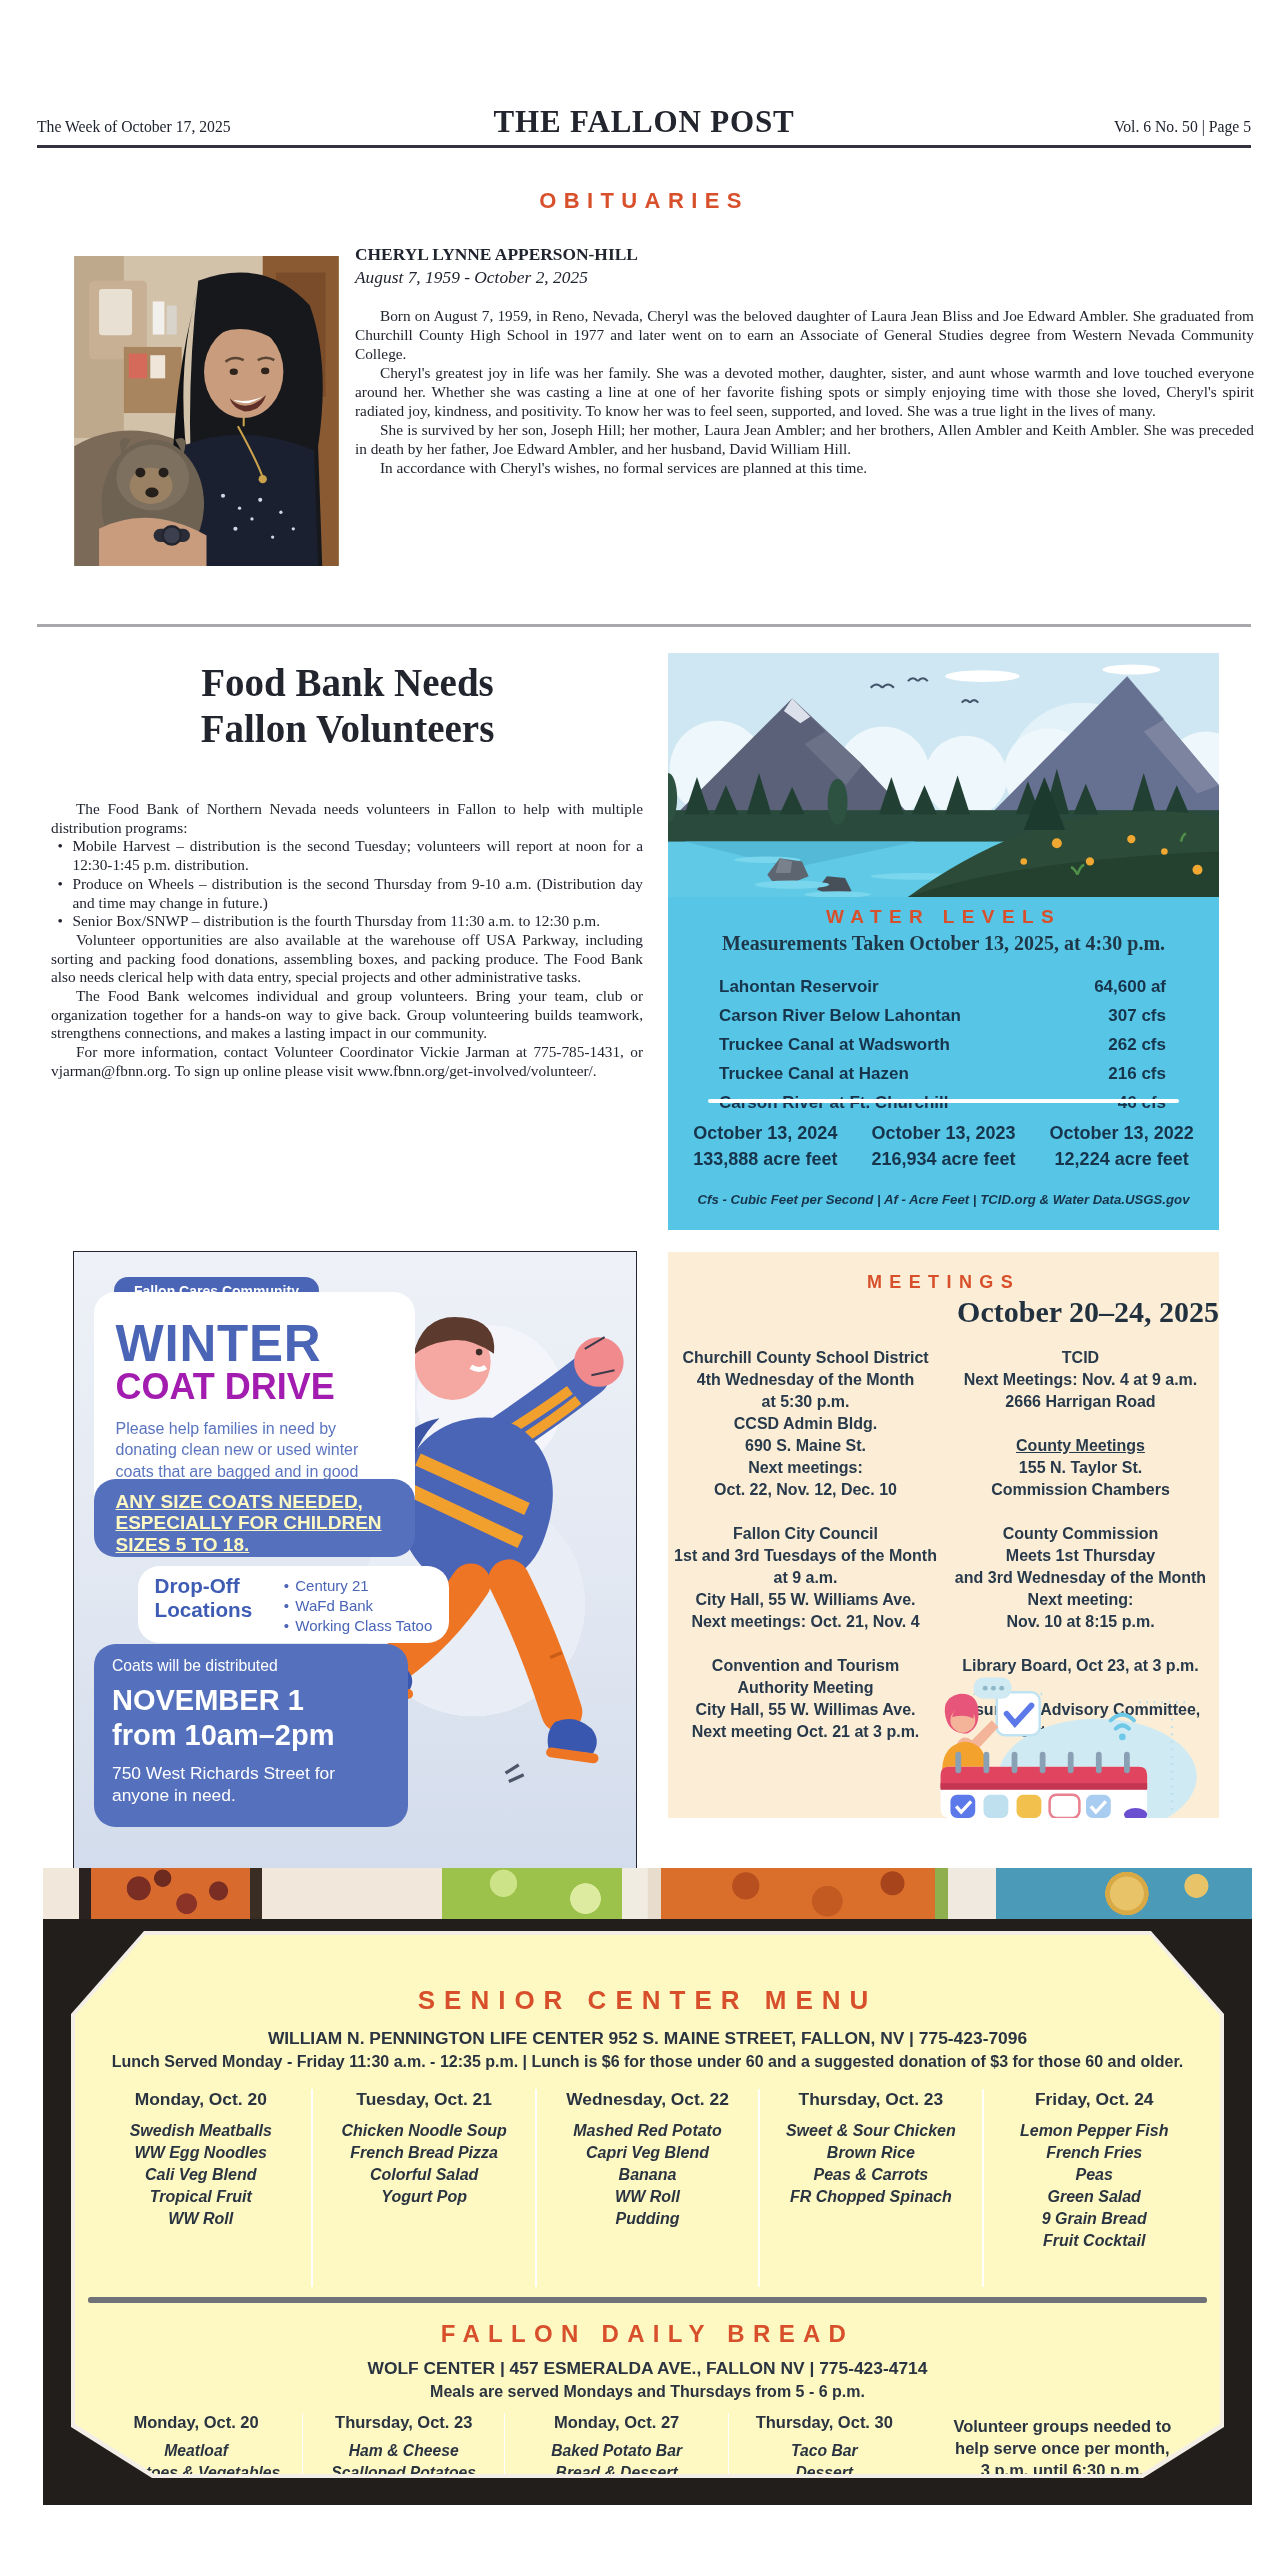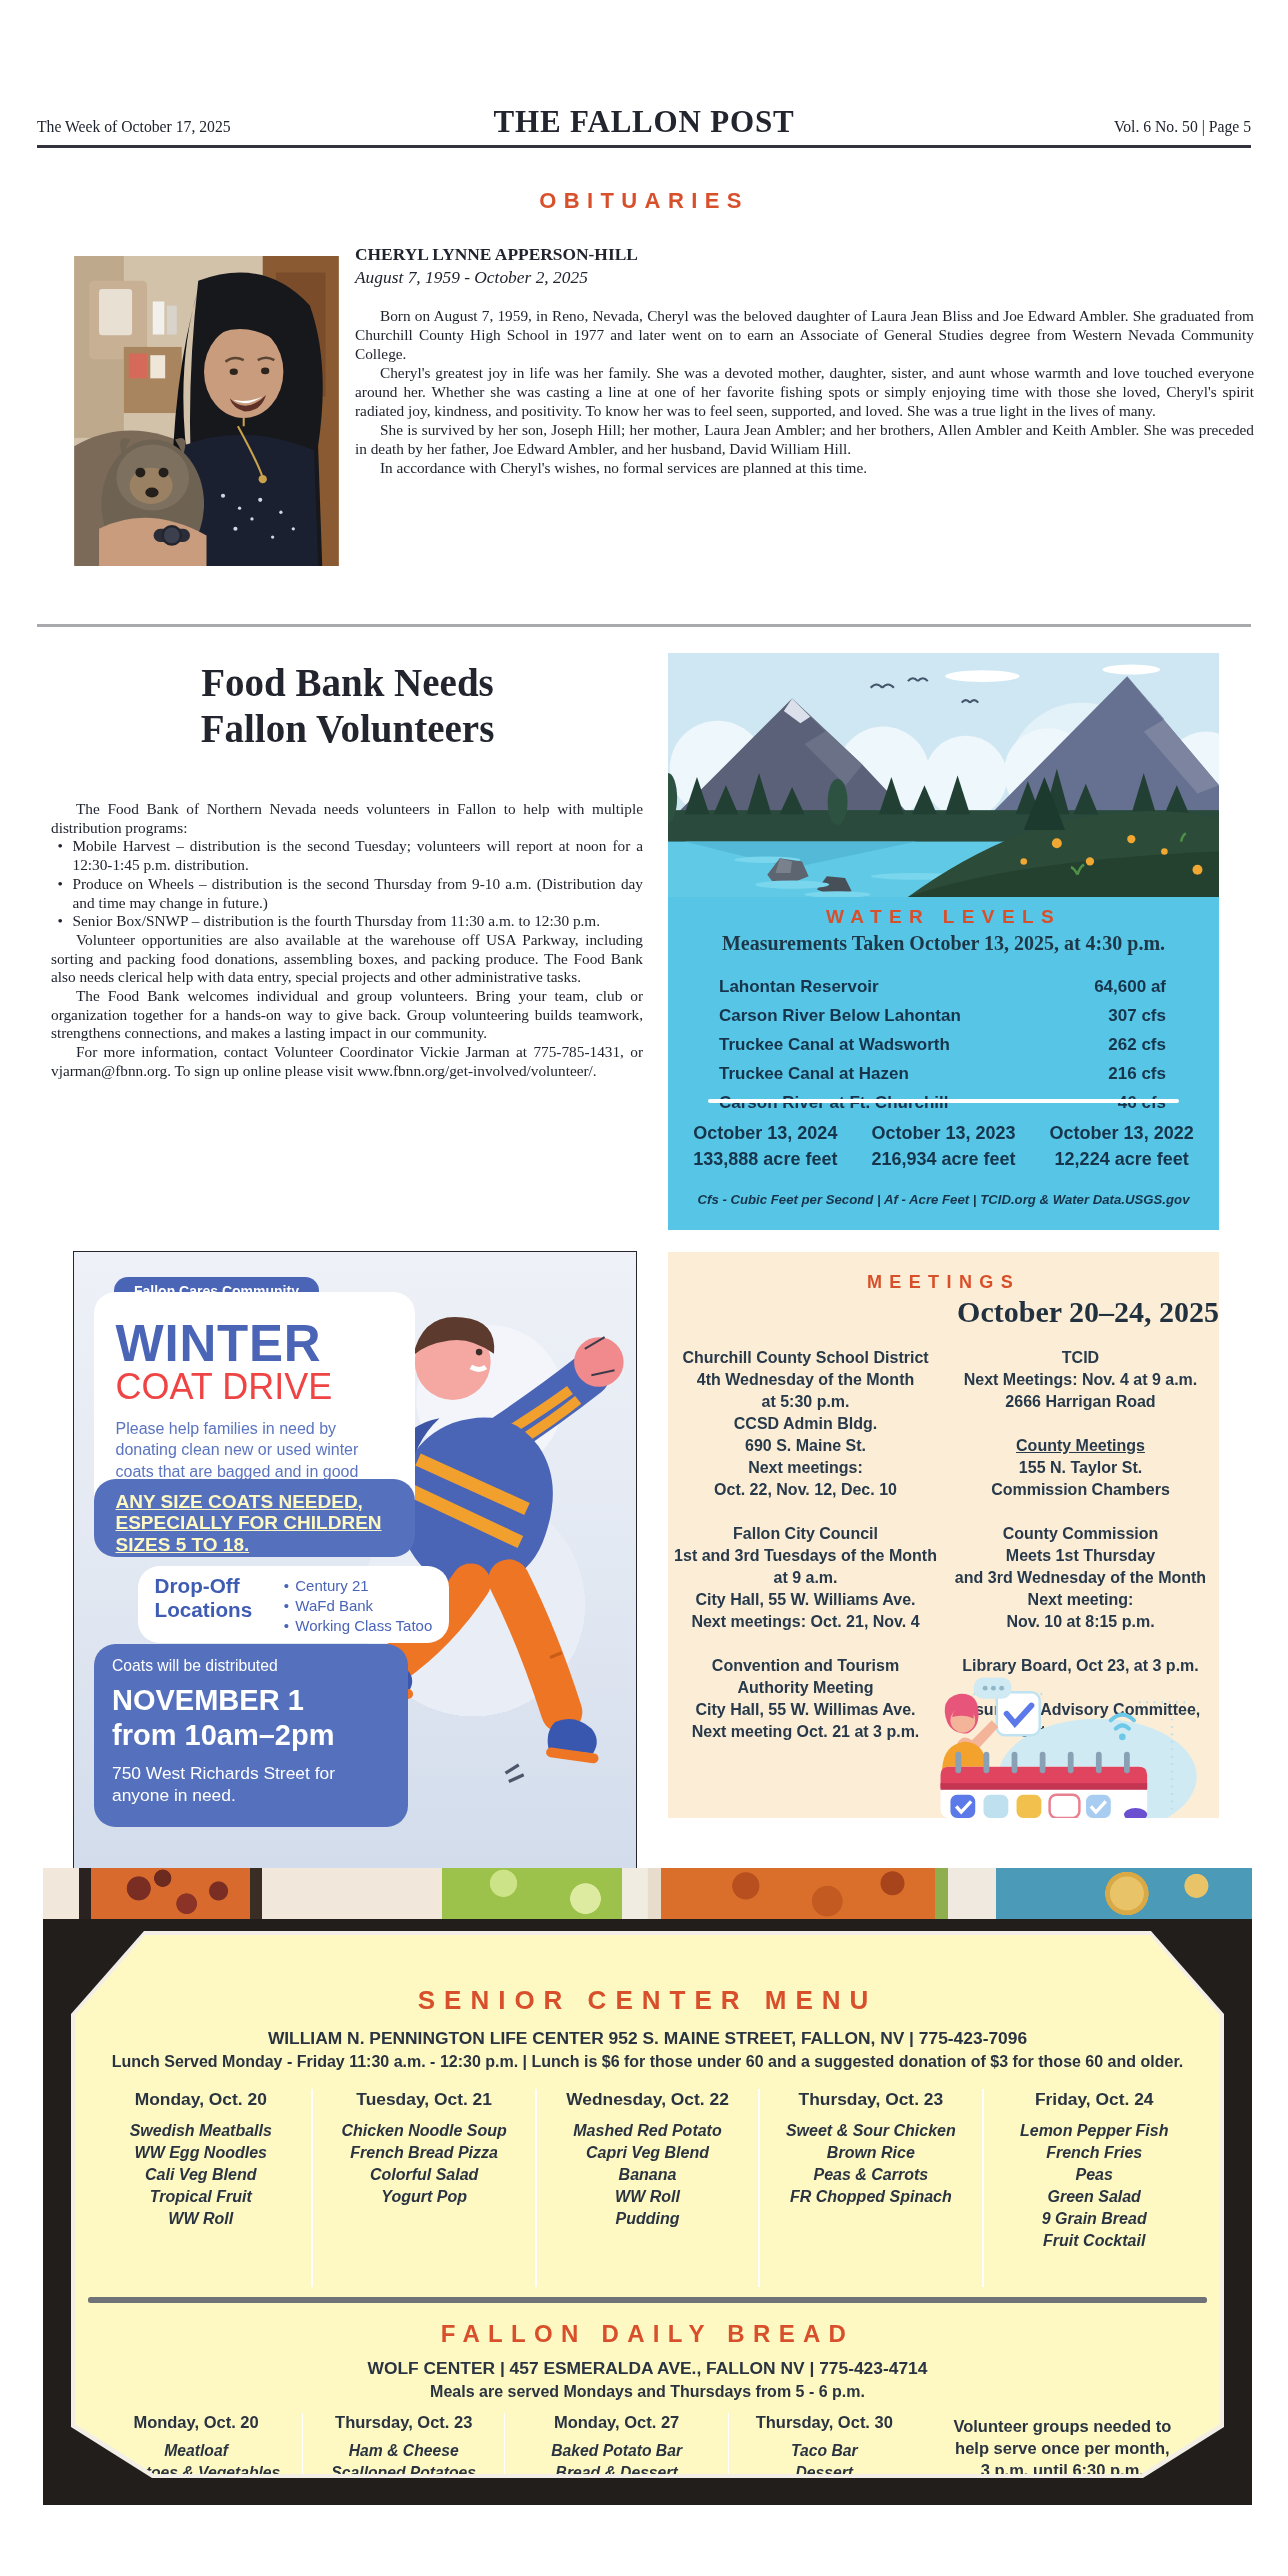--- a/index.html
+++ b/index.html
@@ -58,21 +58,21 @@
             radial-gradient(circle at 71% 48%, #e9edf6 0 112px, rgba(233,237,246,0) 112px),
             linear-gradient(180deg,#eef1f7 0%,#e2e8f2 45%,#ccd7e9 100%);
           overflow:hidden;}
   .badge{position:absolute;left:40px;top:25px;background:#4a64b6;color:#fff;border-radius:16.5px;
          padding:5.8px 20px;font-size:14px;font-weight:bold;}
   .pcard{position:absolute;left:20px;top:40px;width:278px;border-radius:21.5px;}
   .card-white{background:#ffffff;}
   .card-blue{background:#5570bd;}
   .p-main{height:207px;padding:28px 21.5px 0 21.5px;}
   .p-winter{color:#4a64b6;font-size:51px;font-weight:bold;letter-spacing:0.8px;line-height:48px;}
-  .p-coatdrive{color:#ef4444;font-size:36px;font-weight:normal;line-height:38px;}
+  .p-coatdrive{color:#a21caf;font-size:36px;font-weight:bold;line-height:38px;}
   .p-blurb{color:#5b74c0;font-size:16px;line-height:21.5px;margin-top:11.6px;}
   .p-callout{top:227px;height:55px;padding:11.6px 21.5px;color:#fef9c3;font-size:19px;line-height:21.5px;
              font-weight:bold;text-decoration:underline;}
   .p-dropoff{top:314px;height:60px;padding:8.3px 16.5px;display:flex;gap:11.6px;margin-left:44px;}
   .p-drop-title{color:#3f5cb4;font-size:20.7px;line-height:24px;font-weight:bold;width:116px;}
   .p-drop-list{color:#4a64b6;font-size:15px;line-height:20px;padding-top:1.7px;}
   .p-drop-item{position:relative;padding-left:13.2px;}
   .p-drop-item::before{content:"•";position:absolute;left:1.7px;top:0;}
   .p-dist{top:392px;height:157px;padding:13.2px 18px;color:#ffffff;}
   .p-dist-intro{font-size:15.7px;}
@@ -490,21 +490,21 @@
       <div class="strip-seg" style="left:77%;width:23%;
         background:
           radial-gradient(circle at 55% 50%, #e8c368 0 16.5px, #d9a946 17.4px 21.5px, rgba(0,0,0,0) 22px),
           radial-gradient(circle at 80% 35%, #e8c368 0 11.6px, rgba(0,0,0,0) 12.4px),
           linear-gradient(90deg,#efe9df 0 8%, #4a9ab8 8% 100%);"></div>
     </div>
     <div class="plaque-outer">
       <div class="plaque sans">
         <div class="sm-title">SENIOR CENTER MENU</div>
         <div class="sm-addr">WILLIAM N. PENNINGTON LIFE CENTER 952 S. MAINE STREET, FALLON, NV  |  775-423-7096</div>
-        <div class="sm-hours">Lunch Served Monday - Friday 11:30 a.m. - 12:30 p.m.  |  Lunch is $6 for those under 60 and a suggested donation of $3 for those 60 and older.</div>
+        <div class="sm-hours">Lunch Served Monday - Friday 11:30 a.m. - 12:35 p.m.  |  Lunch is $6 for those under 60 and a suggested donation of $3 for those 60 and older.</div>
         <div class="sm-grid">
           <div class="sm-col sep">
             <div class="sm-day">Monday, Oct. 20</div>
             <div class="sm-items prelines">Swedish Meatballs
 WW Egg Noodles
 Cali Veg Blend
 Tropical Fruit
 WW Roll</div>
           </div>
           <div class="sm-col sep">

